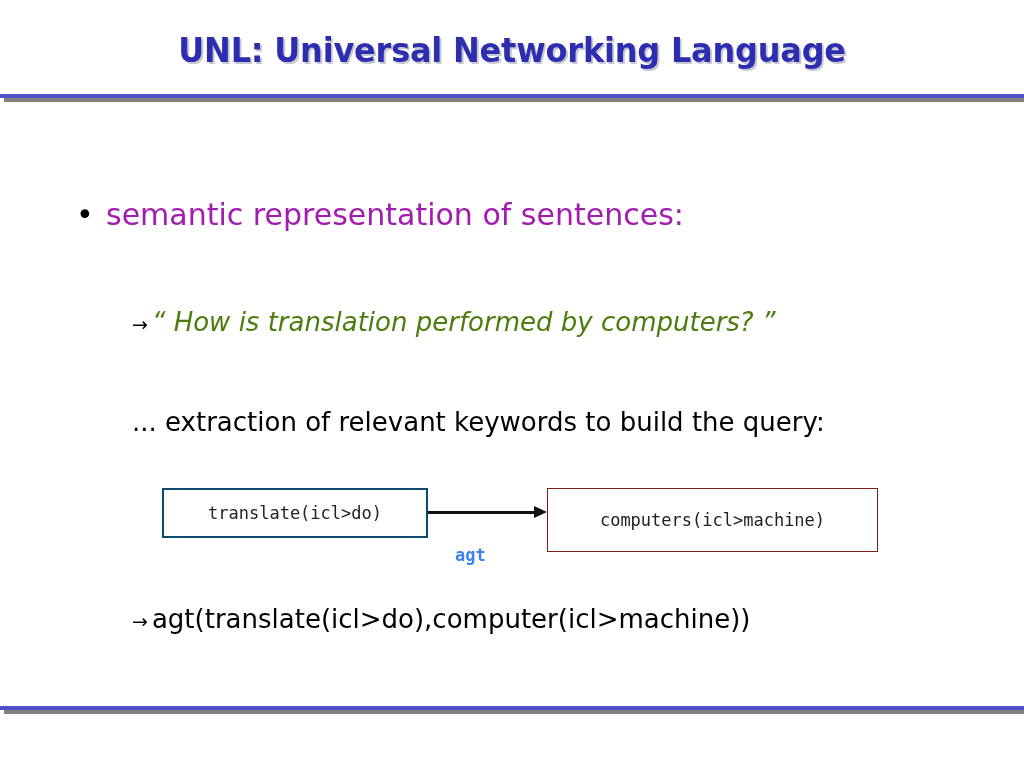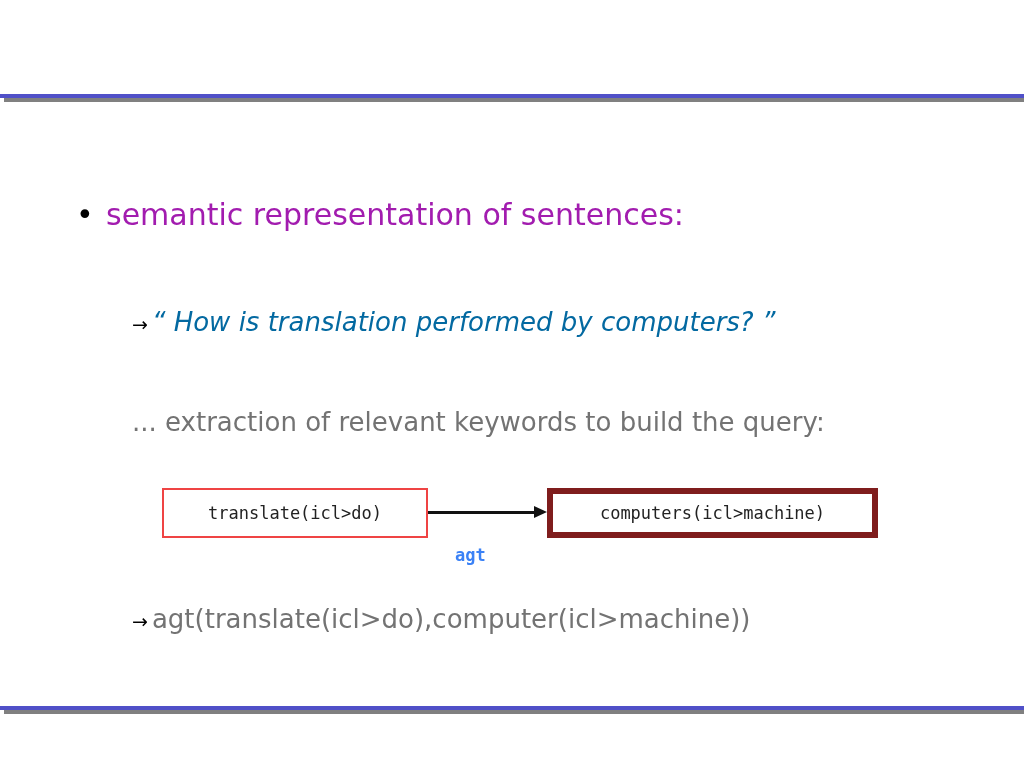--- a/index.html
+++ b/index.html
@@ -101,26 +101,26 @@
   .arrow-glyph {
     font-size: 19px;
     line-height: 1;
     color: #000;
     margin-right: 4px;
   }
   .quote-text {
     font-size: 26px;
     font-style: italic;
     line-height: 1.1;
-    color: #0369a1;
+    color: #4d7c0f;
   }
   .plain-text {
     font-size: 26px;
     line-height: 1.1;
-    color: #737373;
+    color: #000000;
   }
 
   .line-quote { left: 132px; top: 198px; }
   .line-extract { left: 132px; top: 298px; }
   .line-result { left: 132px; top: 495px; }
 
   
   .graph {
     position: absolute;
     left: 0;
@@ -138,28 +138,28 @@
     font-family: "DejaVu Sans Mono", monospace;
     font-size: 17px;
     color: #222222;
     white-space: nowrap;
   }
   .node-source {
     left: 162px;
     top: 0px;
     width: 266px;
     height: 50px;
-    border: 2px solid #ef4444;
+    border: 2px solid #0c4a6e;
   }
   .node-target {
     left: 547px;
     top: 0px;
     width: 331px;
-    height: 50px;
-    border: 6px solid #7f1d1d;
+    height: 64px;
+    border: 1px solid #7f1d1d;
   }
   .edge-line {
     position: absolute;
     left: 428px;
     top: 23px;
     width: 110px;
     height: 3px;
     background: #111111;
   }
   .edge-head {
@@ -181,20 +181,23 @@
     font-weight: bold;
     color: #3b82f6;
     white-space: nowrap;
   }
 </style>
 </head>
 <body>
 
 <div class="slide">
 
+  <div class="title-area">
+    <span class="slide-title">UNL: Universal Networking Language</span>
+  </div>
 
   <div class="rule rule-top"></div>
 
   <div class="body-area">
 
     <div class="bullet-line">
       <span class="bullet-dot">•</span>
       <span class="bullet-text">semantic representation of sentences:</span>
     </div>
 

